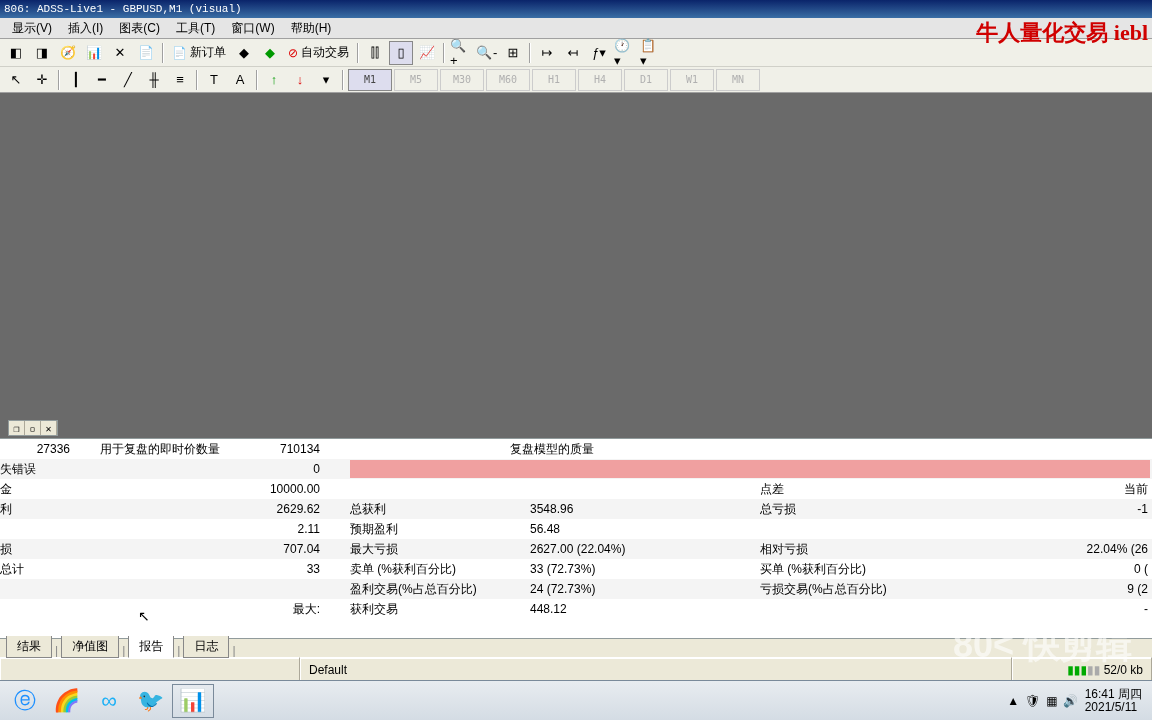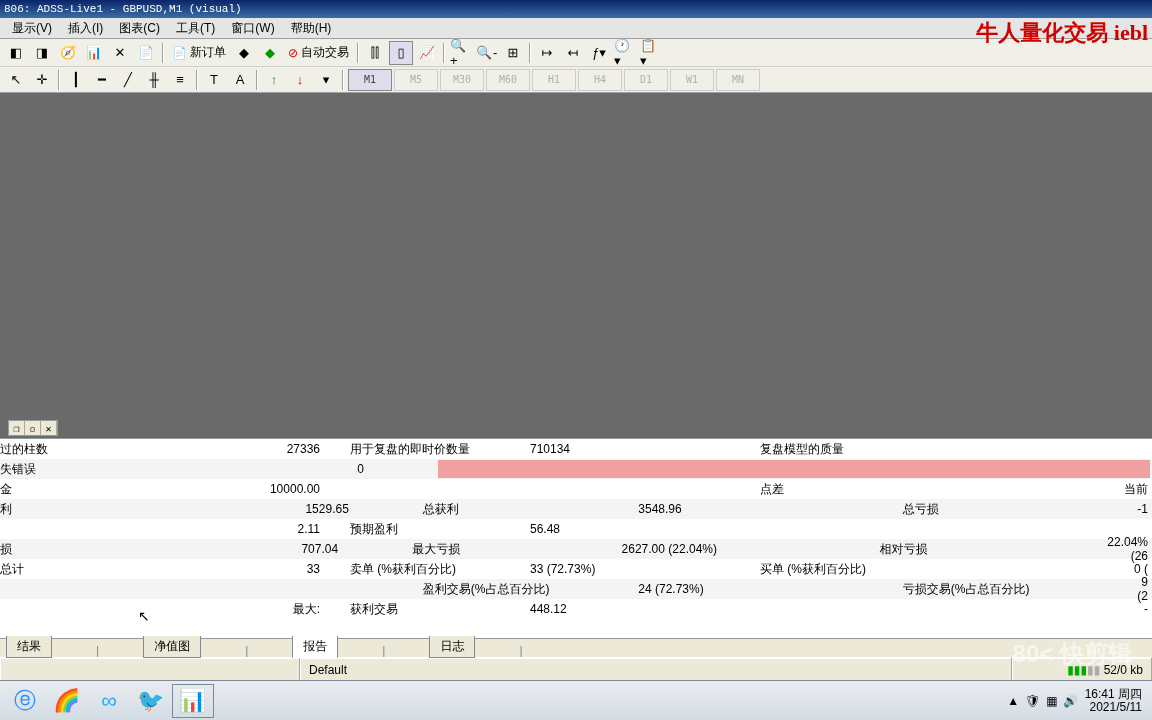--- a/index.html
+++ b/index.html
@@ -18,42 +18,42 @@
 .tlabel { display: flex; align-items: center; padding: 0 4px; height: 24px; cursor: pointer; gap: 3px; }
 .tfbtn { width: 44px; height: 22px; border: 1px solid #ccc; display: flex; align-items: center; justify-content: center; font-size: 10px; color: #b0b0b0; font-family: monospace; }
 .tfbtn.active { background: #dde; border: 1px solid #888; color: #444; }
 
 .chartarea { height: 345px; background: #6a6a6a; position: relative; }
 .winctrl { position: absolute; left: 8px; bottom: 2px; height: 16px; display: flex; background: #ece9d8; border: 1px solid #919b9c; }
 .winctrl span { width: 16px; height: 14px; display: flex; align-items: center; justify-content: center; font-size: 10px; border-right: 1px solid #aca899; cursor: pointer; font-family: "Marlett", monospace; }
 
 .reportarea { background: #fff; height: 200px; overflow: hidden; border-top: 1px solid #919b9c; }
 .rrow { display: flex; height: 20px; align-items: center; border-bottom: 0px solid #eee; }
-.rrow.alt { background: #f4f4f4; gap: 44px; }
+.rrow.alt { background: #f4f4f4; }
 .rcell-l1 { width: 250px; padding-left: 0px; }
 .rcell-v1 { width: 100px; text-align: right; padding-right: 30px; }
 .rcell-l2 { width: 180px; }
 .rcell-v2 { width: 230px; text-align: left; padding-right: 30px; }
 .rcell-l3 { width: 200px; }
 .rcell-v3 { flex: 1; text-align: right; padding-right: 4px; }
 .pinkbar { height: 18px; background: #f0a0a0; flex: 1; margin-right: 2px; }
 
-.tabs { height: 20px; background: #ece9d8; display: flex; padding-left: 6px; border-top: 1px solid #919b9c; align-items: flex-end; gap: 41px; }
+.tabs { height: 20px; background: #ece9d8; display: flex; padding-left: 6px; border-top: 1px solid #919b9c; align-items: flex-end; }
 .tab { padding: 2px 10px; border: 1px solid #888; border-top: none; background: #ece9d8; margin-right: 0px; cursor: pointer; position: relative; top: 0; }
 .tab.active { background: #fff; font-weight: normal; border-bottom: 1px solid #fff; }
 .tabsep { padding: 0 3px; color: #888; }
 
 .statusbar { height: 22px; background: #ece9d8; border-top: 1px solid #fff; display: flex; align-items: center; }
 .statusbar .cell { border: 1px solid #aca899; border-top-color: #fff; border-left-color: #fff; height: 18px; padding: 12px 8px; display: flex; align-items: center; }
 
 .taskbar { position: absolute; bottom: 0; left: 0; right: 0; height: 40px; background: linear-gradient(#e8ecf0, #d4dce4); border-top: 1px solid #7a8a9a; display: flex; align-items: center; padding: 0 4px; }
 .taskbar .tkbtn { width: 42px; height: 34px; border: 1px solid transparent; display: flex; align-items: center; justify-content: center; font-size: 22px; cursor: pointer; }
 .tray { margin-left: auto; display: flex; align-items: center; gap: 6px; padding-right: 6px; }
-.tray .clock { text-align: right; font-size: 11px; line-height: 13px; }
-.overlay-logo { position: absolute; right: 20px; bottom: 50px; color: rgba(255,255,255,0.6); font-size: 24px; font-weight: bold; }
+.tray .clock { font-size: 11px; line-height: 13px; }
+.overlay-logo { position: absolute; right: 20px; bottom: 50px; color: rgba(255,255,255,0.6); font-size: 36px; font-weight: bold; }
 .cursor { position: absolute; left: 138px; top: 608px; font-size: 14px; color: #000; pointer-events:none; }
 </style>
 </head>
 <body>
 
 <div class="titlebar">806: ADSS-Live1 - GBPUSD,M1 (visual)</div>
 
 <div class="watermark">牛人量化交易 iebl</div>
 
 <div class="menubar">
@@ -130,21 +130,20 @@
 <div class="chartarea">
   <div class="winctrl">
     <span>❐</span>
     <span>▫</span>
     <span style="font-weight:bold">✕</span>
   </div>
 </div>
 
 <div class="reportarea">
   <div class="rrow">
-    <div class="rcell-l1">过的柱数</div>
     <div class="rcell-v1">27336</div>
     <div class="rcell-l2">用于复盘的即时价数量</div>
     <div class="rcell-v2">710134</div>
     <div class="rcell-l3">复盘模型的质量</div>
     <div class="rcell-v3"></div>
   </div>
   <div class="rrow alt">
     <div class="rcell-l1">失错误</div>
     <div class="rcell-v1">0</div>
     <div class="pinkbar"></div>
@@ -152,21 +151,21 @@
   <div class="rrow">
     <div class="rcell-l1">金</div>
     <div class="rcell-v1">10000.00</div>
     <div class="rcell-l2"></div>
     <div class="rcell-v2"></div>
     <div class="rcell-l3">点差</div>
     <div class="rcell-v3">当前</div>
   </div>
   <div class="rrow alt">
     <div class="rcell-l1">利</div>
-    <div class="rcell-v1">1529.65</div>
+    <div class="rcell-v1">2629.62</div>
     <div class="rcell-l2">总获利</div>
     <div class="rcell-v2">3548.96</div>
     <div class="rcell-l3">总亏损</div>
     <div class="rcell-v3">-1</div>
   </div>
   <div class="rrow">
     <div class="rcell-l1"></div>
     <div class="rcell-v1">2.11</div>
     <div class="rcell-l2">预期盈利</div>
     <div class="rcell-v2">56.48</div>

